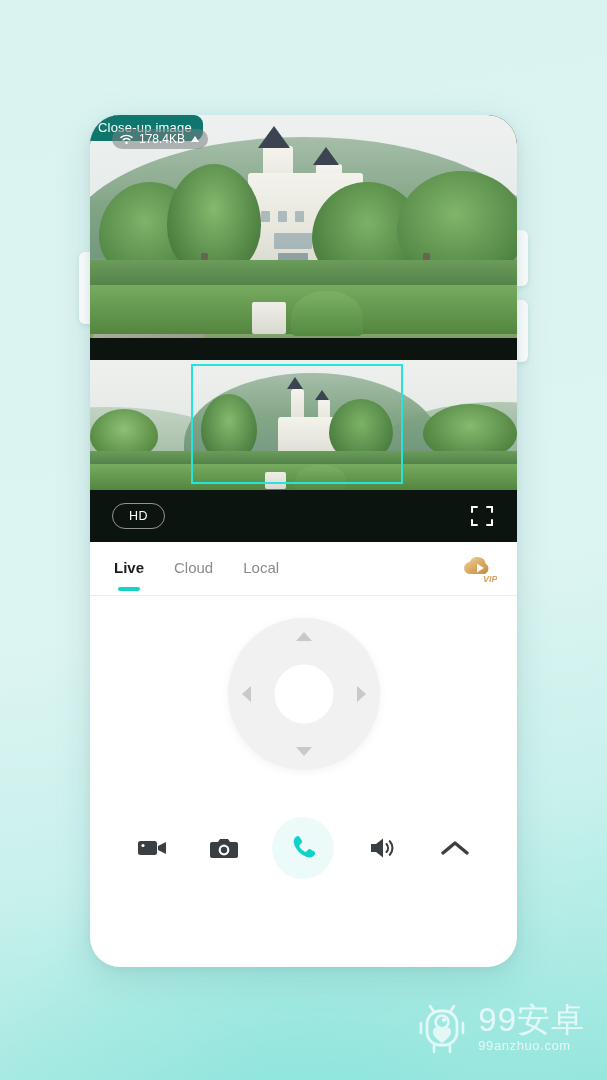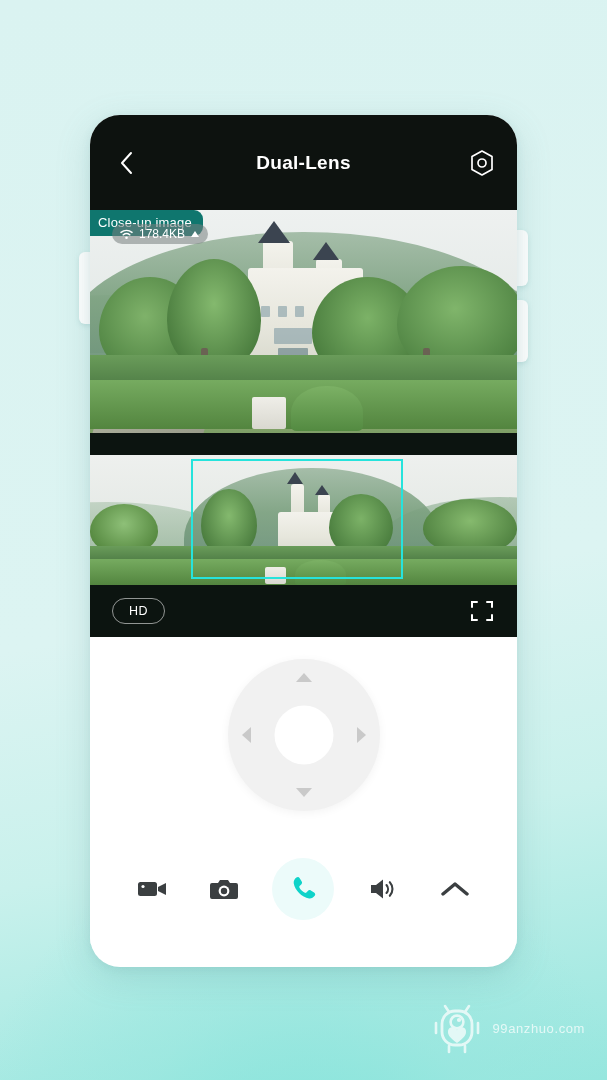--- a/index.html
+++ b/index.html
@@ -405,34 +405,20 @@
 <div id="stage">
 
   <div class="bg-glow"></div>
 
   <div class="side-btn left-vol"></div>
   <div class="side-btn right-a"></div>
   <div class="side-btn right-b"></div>
 
   <div class="phone">
 
-    <div class="app-header">
-      <div class="hdr-back">
-        <svg width="14" height="24" viewBox="0 0 14 24">
-          <path d="M12 2 L3 12 L12 22" fill="none" stroke="#ffffff" stroke-width="2" stroke-linecap="round" stroke-linejoin="round"></path>
-        </svg>
-      </div>
-      <div class="app-title">Dual-Lens</div>
-      <div class="hdr-settings">
-        <svg width="26" height="28" viewBox="0 0 26 28">
-          <path d="M13 2 L23 7.6 L23 20.4 L13 26 L3 20.4 L3 7.6 Z" fill="none" stroke="#ffffff" stroke-width="1.7" stroke-linejoin="round"></path>
-          <circle cx="13" cy="14" r="4" fill="none" stroke="#ffffff" stroke-width="1.7"></circle>
-        </svg>
-      </div>
-    </div>
 
     <div class="video-zone">
 
       <div class="label-tag" style="top:0;">Close-up image</div>
 
       <div class="closeup-wrap">
         <div class="scene">
           <div class="sky"></div>
           <div class="mtn-left"></div>
           <div class="mtn-right"></div>
@@ -522,20 +508,39 @@
               <path d="M3 9 V4 H8"></path>
               <path d="M18 4 H23 V9"></path>
               <path d="M23 17 V22 H18"></path>
               <path d="M8 22 H3 V17"></path>
             </g>
           </svg>
         </div>
       </div>
     </div>
 
+    <div class="tabs-row">
+      <div class="tab active">Live</div>
+      <div class="tab">Cloud</div>
+      <div class="tab">Local</div>
+      <div class="vip-icon">
+        <svg width="38" height="34" viewBox="0 0 38 34">
+          <defs>
+            <linearGradient id="gold" x1="0" y1="0" x2="1" y2="1">
+              <stop offset="0%" stop-color="#f0d9a8"></stop>
+              <stop offset="55%" stop-color="#d8a75e"></stop>
+              <stop offset="100%" stop-color="#c08c42"></stop>
+            </linearGradient>
+          </defs>
+          <path d="M10 22 a6 6 0 0 1 .6 -11.9 a8.5 8.5 0 0 1 16.2 1.8 a5.6 5.6 0 0 1 -1.3 10.1 Z" fill="url(#gold)"></path>
+          <path d="M18 11.5 L25 16 L18 20.5 Z" fill="#ffffff" opacity=".92"></path>
+          <text x="24" y="30" font-family="Liberation Sans, sans-serif" font-size="9" font-style="italic" font-weight="bold" fill="#d4a258">VIP</text>
+        </svg>
+      </div>
+    </div>
 
     <div class="dpad-area">
       <div class="dpad">
         <span class="dp-arrow dp-up"></span>
         <span class="dp-arrow dp-down"></span>
         <span class="dp-arrow dp-left"></span>
         <span class="dp-arrow dp-right"></span>
         <div class="dpad-center"></div>
       </div>
     </div>
@@ -596,17 +601,18 @@
       <circle cx="27" cy="22" r="2.1" fill="#ffffff"></circle>
       <path d="M25 45 c-7 -5 -9 -8 -9 -11 a4.6 4.6 0 0 1 9 -1.6 a4.6 4.6 0 0 1 9 1.6 c0 3 -2 6 -9 11 Z" fill="#ffffff"></path>
       <g fill="none" stroke="#ffffff" stroke-width="2.6" stroke-linecap="round">
         <path d="M4 25 L4 35"></path>
         <path d="M46 25 L46 35"></path>
         <path d="M17 48 L17 54"></path>
         <path d="M33 48 L33 54"></path>
       </g>
     </svg>
     <div class="wm-text">
+      <span class="wm-main">99安卓</span>
       <span class="wm-sub">99anzhuo.com</span>
     </div>
   </div>
 
 </div>
 
 </body></html>

